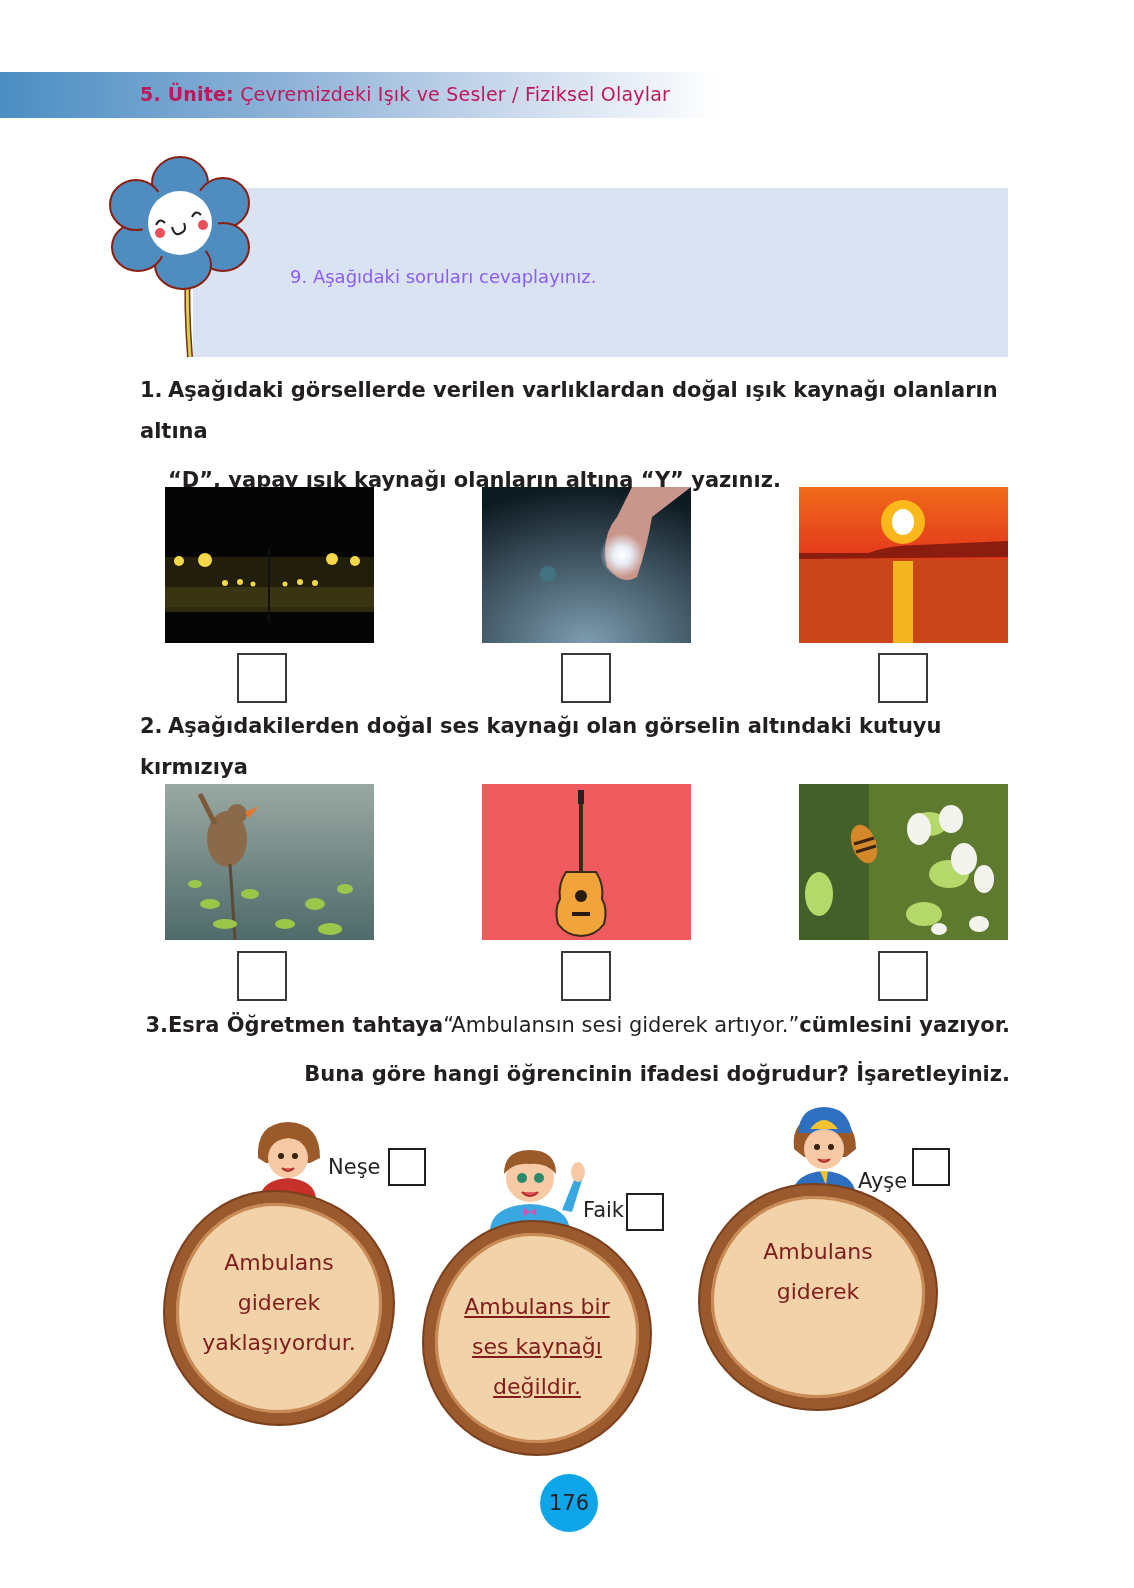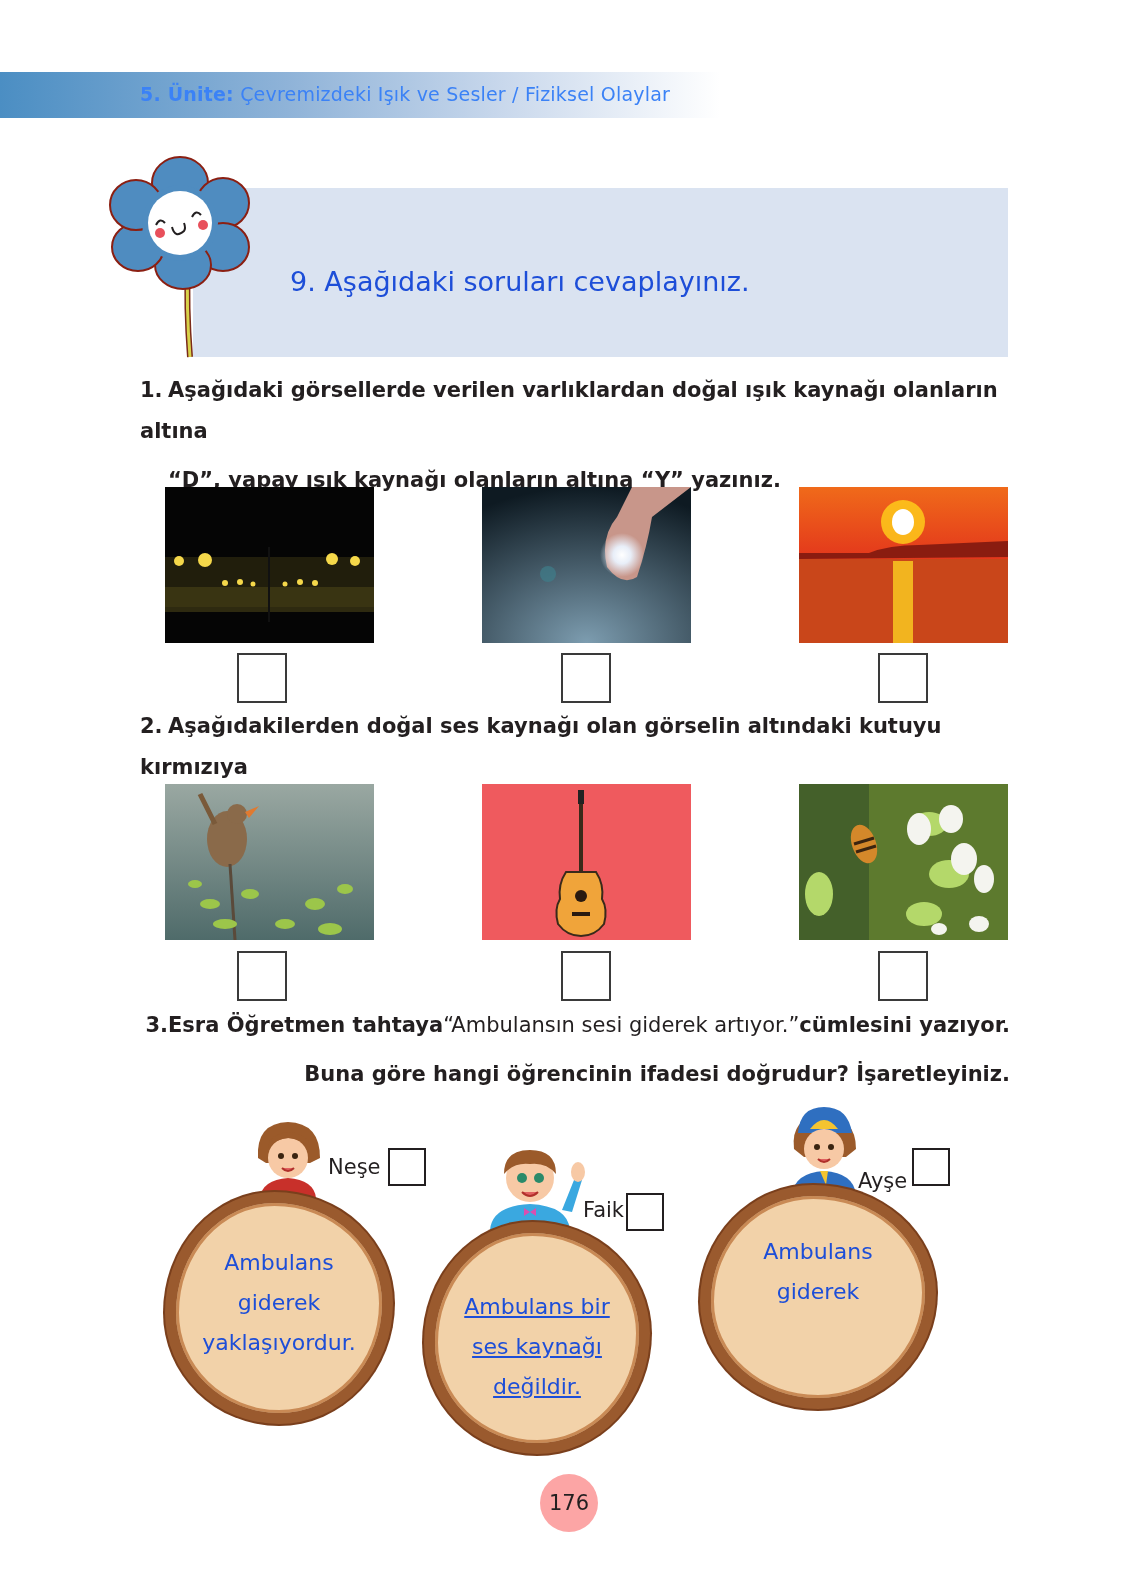--- a/index.html
+++ b/index.html
@@ -4,31 +4,31 @@
 <style>
   * { box-sizing: border-box; margin: 0; padding: 0; }
   html, body { width: 1134px; height: 1588px; background: #ffffff; overflow: hidden; }
   body { position: relative; font-family: "DejaVu Sans", sans-serif; color: #231f20; }
 
   .unit-band {
     position: absolute; left: 0; top: 72px; width: 720px; height: 46px;
     background: linear-gradient(90deg, #4b8ec3 0%, #8fb3d8 40%, #c9d8ec 70%, #ffffff 100%);
   }
   .unit-text {
-    position: absolute; left: 140px; top: 83px; font-size: 19px; color: #3b82f6;
+    position: absolute; left: 140px; top: 83px; font-size: 19px; color: #be185d;
     letter-spacing: 0.2px;
   }
   .unit-text b { font-weight: bold; }
 
   .instr-box {
     position: absolute; left: 193px; top: 188px; width: 815px; height: 169px;
     background: #dae3f1;
   }
   .instr-text {
-    position: absolute; left: 290px; top: 266px; font-size: 27px; color: #1d4ed8;
+    position: absolute; left: 290px; top: 266px; font-size: 18px; color: #8b5cf6;
   }
 
   .flower { position: absolute; left: 108px; top: 155px; width: 145px; height: 205px; }
 
   .q { position: absolute; left: 140px; width: 870px; font-size: 21px; line-height: 41px; font-weight: bold; color: #231f20; }
   .q .num { display: inline-block; width: 28px; }
   .q .line2 { padding-left: 28px; margin-top: 8px; }
   .q .thin { font-weight: normal; }
   .q1 { top: 370px; }
   .q2 { top: 706px; }
@@ -40,30 +40,30 @@
     position: absolute; width: 50px; height: 50px; border: 2.5px solid #3a3a3a; background: #fff;
   }
 
   .log {
     position: absolute; border-radius: 48% 52% 50% 50% / 52% 48% 52% 48%;
     background: #f2d2a9;
     border: 11px solid #9a5a2e;
     box-shadow: inset 0 0 0 3px #c98a55, 0 0 0 2px #7a3f1c;
   }
   .log-text {
-    position: absolute; width: 100%; text-align: center; font-size: 22px; line-height: 40px; color: #1d4ed8;
+    position: absolute; width: 100%; text-align: center; font-size: 22px; line-height: 40px; color: #7f1d1d;
   }
   .name-label { position: absolute; font-size: 21px; color: #231f20; text-align: center; }
   .choice-box { position: absolute; width: 38px; height: 38px; border: 2px solid #231f20; background: #fff; }
 
   .kid { position: absolute; }
 
   .page-num {
     position: absolute; left: 540px; top: 1474px; width: 58px; height: 58px; border-radius: 50%;
-    background: #fca5a5; text-align: center; line-height: 58px; font-size: 21px; color: #231f20;
+    background: #0ea5e9; text-align: center; line-height: 58px; font-size: 21px; color: #231f20;
   }
 </style>
 </head>
 <body>
 
 <div class="unit-band"></div>
 <div class="unit-text">
   <b>5. Ünite:</b>
   <span>Çevremizdeki Işık ve Sesler / Fiziksel Olaylar</span>
 </div>

